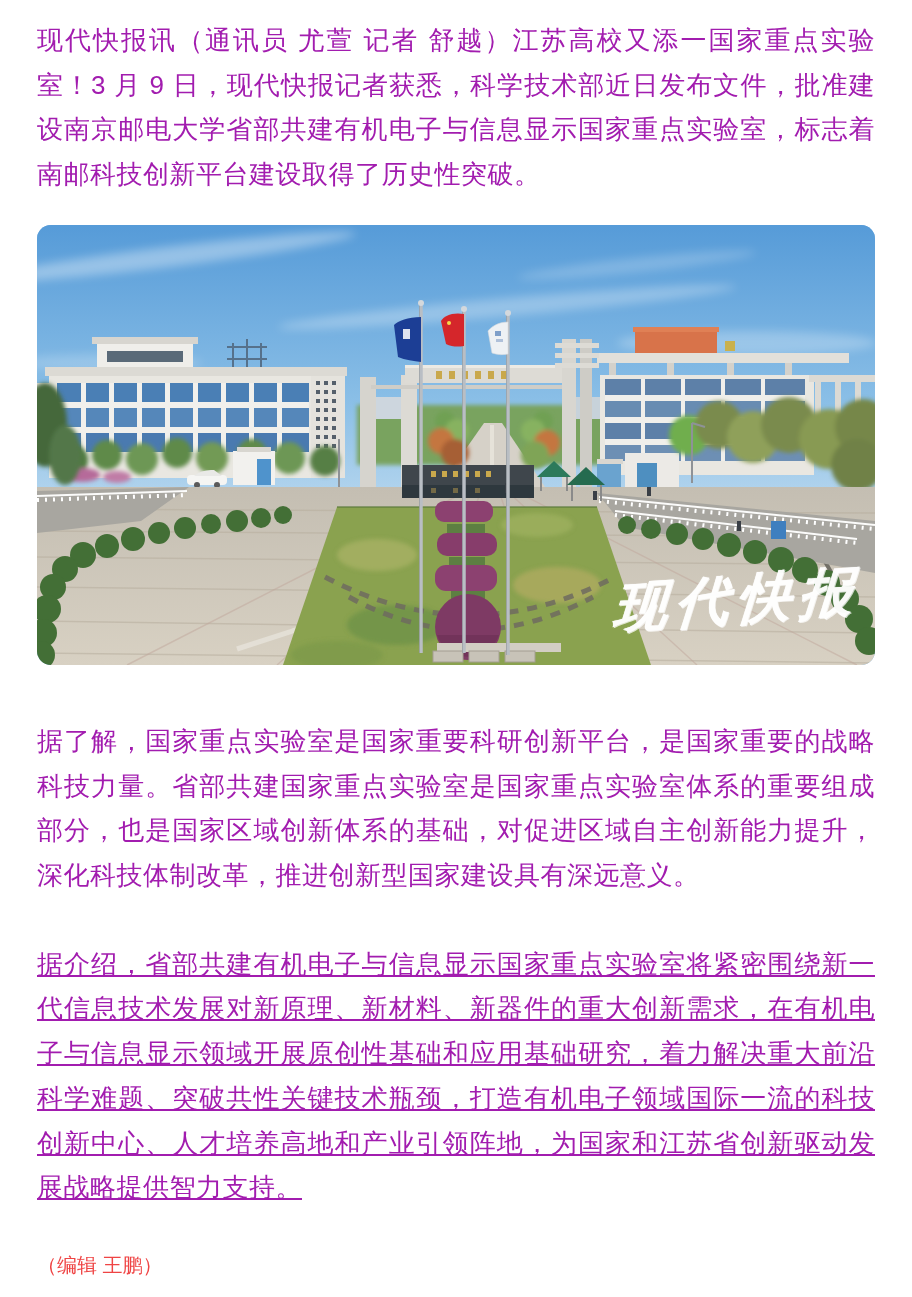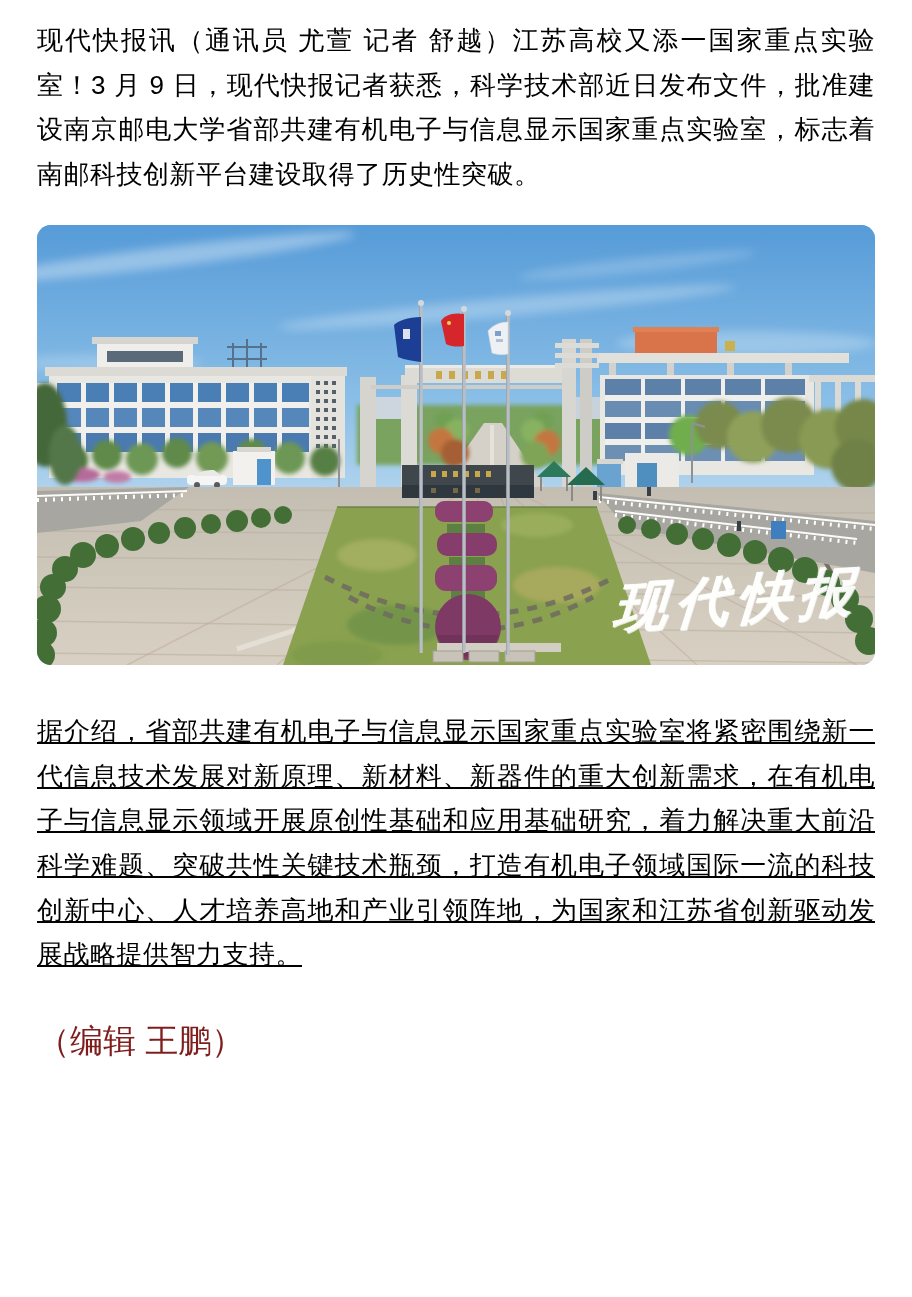--- a/index.html
+++ b/index.html
@@ -4,26 +4,26 @@
 <style>
   html,body{margin:0;padding:0;background:#ffffff;}
   body{
     width:912px;height:1297px;overflow:hidden;
     font-family:"Liberation Sans","DejaVu Sans",sans-serif;
     color:#3e3e3e;
   }
   .article{padding:0 37px;}
   .para{
     font-size:26px;line-height:1.72;text-align:justify;
-    margin:0;color:#000000;letter-spacing:0.5px;
+    margin:0;color:#a21caf;letter-spacing:0.5px;
   }
   .para.first{padding-top:18px;}
   .para.p2{margin-top:54px;}
   .para.p3{margin-top:44px;text-decoration:underline;}
-  .editor{margin-top:42px;font-size:33px;color:#7f1d1d;}
+  .editor{margin-top:42px;font-size:20px;color:#ef4444;}
   figure.photo{
     margin:28px 0 0 0;position:relative;width:838px;height:440px;
     border-radius:14px;overflow:hidden;background:#79b0e0;
   }
   figure.photo svg{display:block;width:838px;height:440px;}
   .watermark{
     position:absolute;right:14px;bottom:28px;
     font-size:54px;font-weight:900;font-style:italic;color:#ffffff;
     letter-spacing:8px;opacity:.97;
     transform:rotate(-4deg) skewX(-8deg);
@@ -413,18 +413,19 @@
         <g>
           <path d="M471 97 C461 97 454 102 451 106 L455 128 C461 130 466 130 471 129 Z" fill="#eef1f4" stroke="#d6dade" stroke-width="0.6"></path>
           <rect x="458" y="106" width="6" height="5" fill="#7f9fc9"></rect>
           <rect x="459" y="114" width="7" height="3" fill="#9fb4d2" opacity=".8"></rect>
         </g>
       </g>
     </svg>
     <div class="watermark">现代快报</div>
   </figure>
 
+  <p class="para p2">据了解，国家重点实验室是国家重要科研创新平台，是国家重要的战略科技力量。省部共建国家重点实验室是国家重点实验室体系的重要组成部分，也是国家区域创新体系的基础，对促进区域自主创新能力提升，深化科技体制改革，推进创新型国家建设具有深远意义。</p>
 
   <p class="para p3">据介绍，省部共建有机电子与信息显示国家重点实验室将紧密围绕新一代信息技术发展对新原理、新材料、新器件的重大创新需求，在有机电子与信息显示领域开展原创性基础和应用基础研究，着力解决重大前沿科学难题、突破共性关键技术瓶颈，打造有机电子领域国际一流的科技创新中心、人才培养高地和产业引领阵地，为国家和江苏省创新驱动发展战略提供智力支持。</p>
 
   <p class="editor">（编辑 王鹏）</p>
 
 </article>
 
 </body></html>

